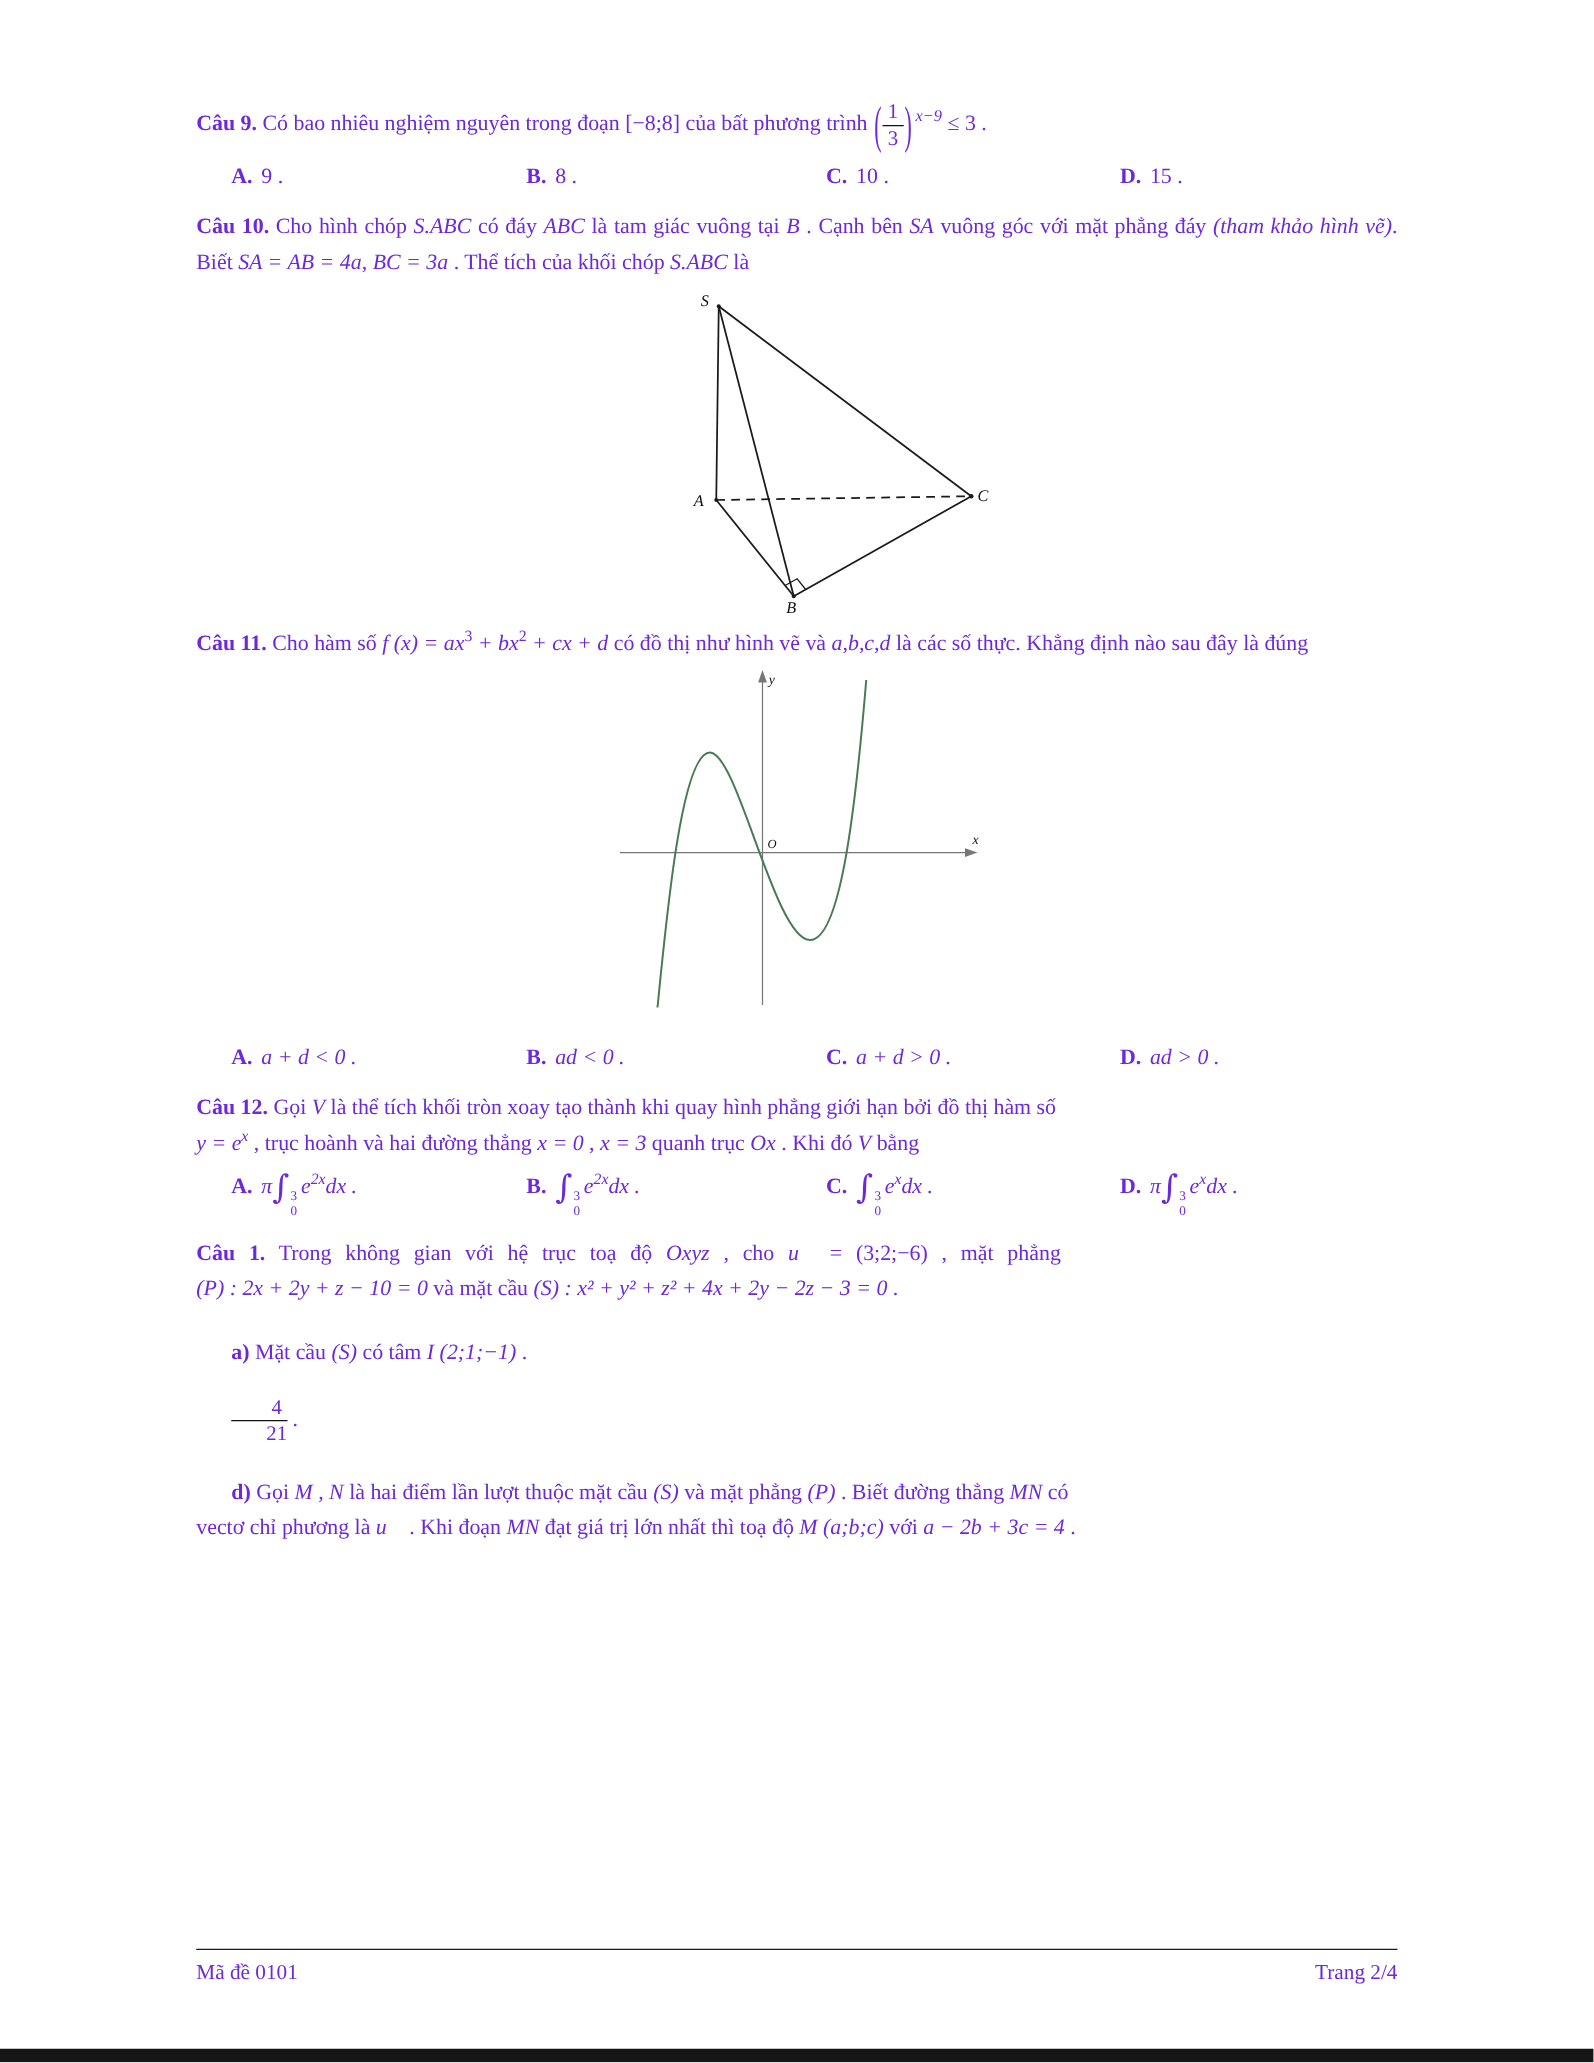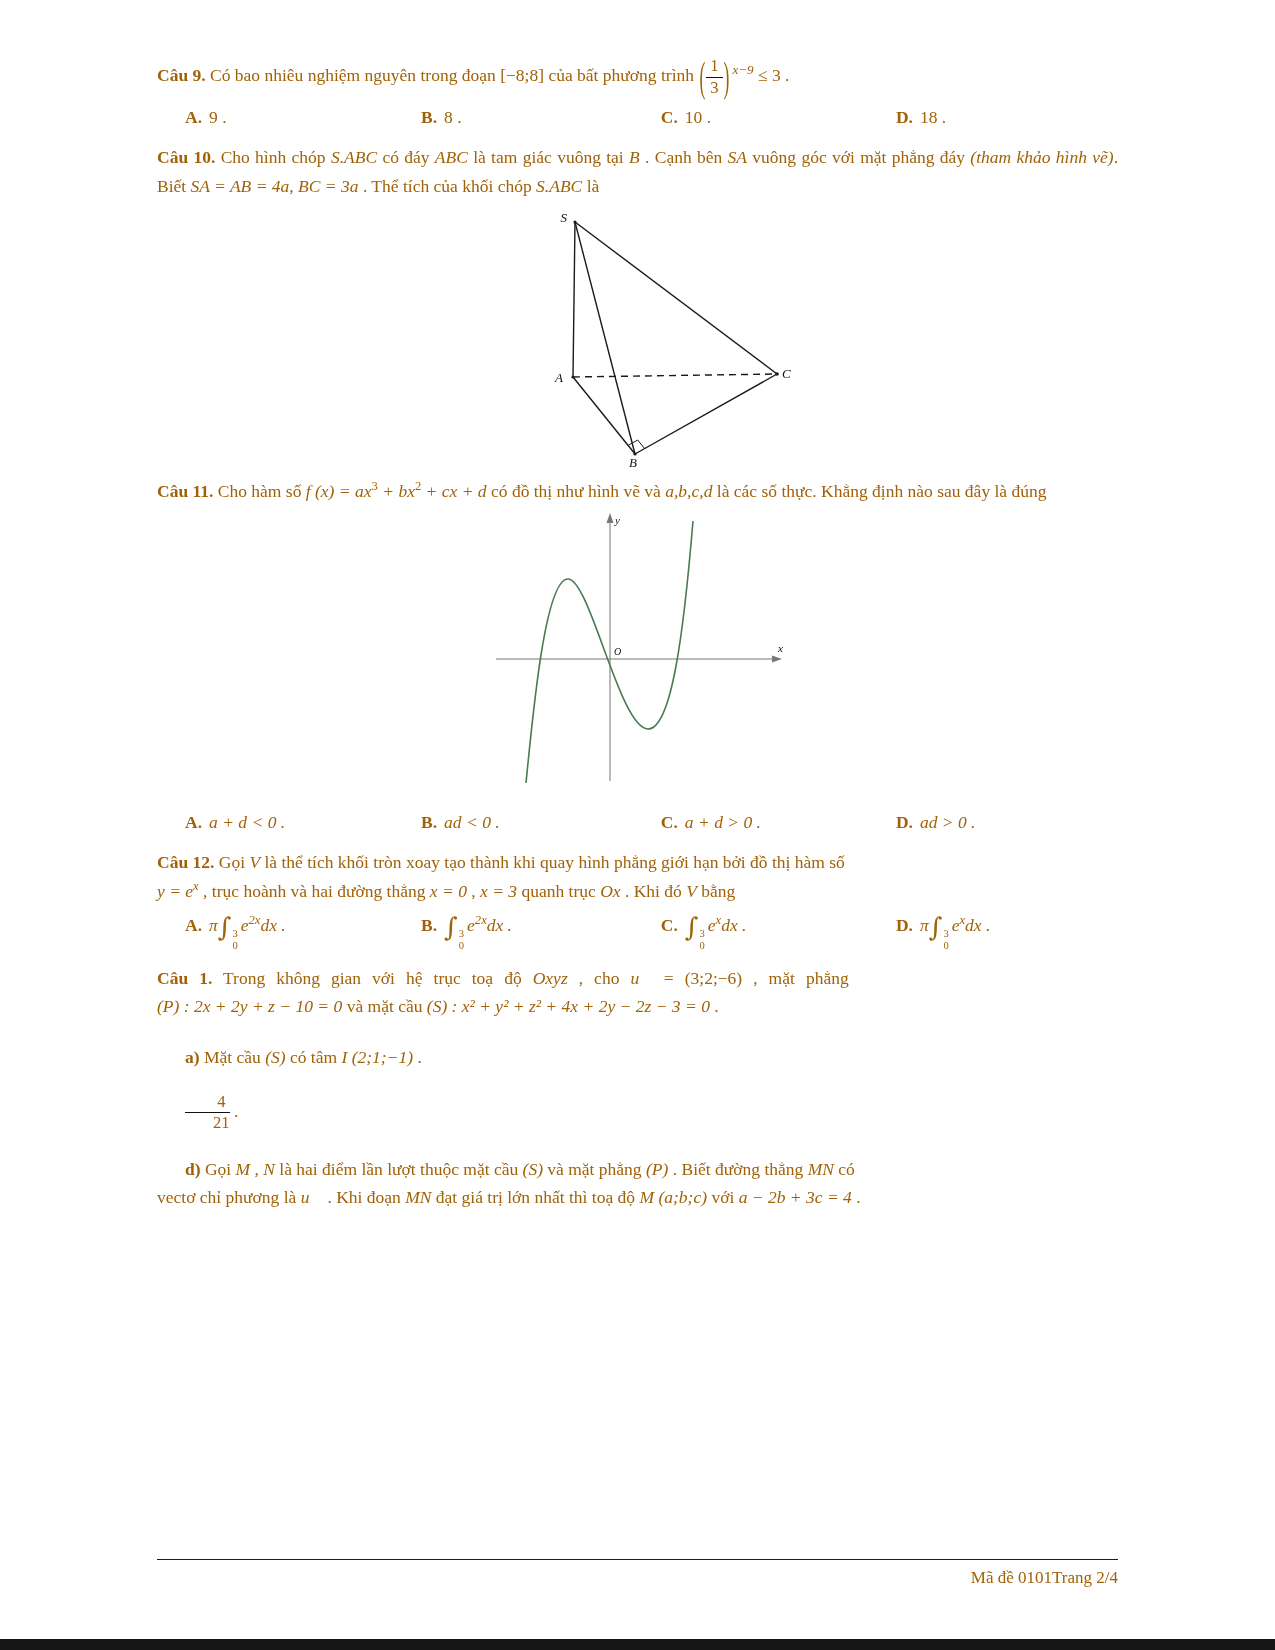--- a/index.html
+++ b/index.html
@@ -1,24 +1,24 @@
 <!DOCTYPE html>
 <html><head>
 <meta charset="utf-8">
 <style>
   * { margin:0; padding:0; box-sizing:border-box; }
   html,body { background:#ffffff; }
   .page {
     position:relative;
     width:1275px; height:1650px;
     background:#ffffff;
-    color:#a16207;
+    color:#6d28d9;
     font-family:"Liberation Serif","DejaVu Serif",serif;
     font-size:17.5px;
-    padding:57px 157px 0 157px;
+    padding:80px 157px 0 157px;
     overflow:hidden;
   }
   .para { text-align:justify; line-height:1.62; margin-bottom:6px; }
   .b { font-weight:bold; }
   .i { font-style:italic; }
   .sup { vertical-align:super; font-size:0.72em; line-height:0; }
   .wsp { word-spacing:0.38em; }
 
   .opts {
     display:grid;
@@ -45,39 +45,39 @@
   .gexp { font-style:italic; font-size:0.75em; position:relative; top:-0.55em; margin-left:2px; }
 
   
   .int-sign { font-family:"DejaVu Serif",serif; font-size:1.5em; vertical-align:-0.18em; line-height:0; }
   .int-bounds { display:inline-flex; flex-direction:column; font-size:0.6em; line-height:1.15; vertical-align:-0.55em; margin:0 3px 0 1px; text-align:left; }
 
   .page-footer {
     position:absolute; left:157px; right:157px; top:1559px;
     border-top:1.6px solid #1a1a1a;
     padding-top:8px;
-    display:flex; justify-content:flex-end;
+    display:flex; justify-content:space-between;
     font-size:17px;
   }
   .bottom-bar { position:absolute; left:0; bottom:0; width:100%; height:11px; background:#161616; }
 </style>
 </head>
 <body>
 
 <div class="page">
 
   <section>
     <p class="para">
       <span><span class="b">Câu 9.</span><span> Có bao nhiêu nghiệm nguyên trong đoạn </span><span>[−8;8]</span><span> của bất phương trình </span></span><span class="mgroup"><span class="bigp">(</span><span class="frac"><span class="num">1</span><span class="den">3</span></span><span class="bigp">)</span><span class="gexp">x−9</span></span><span> ≤ 3 .</span>
     </p>
     <div class="opts">
       <div class="opt"><span class="opt-label">A.</span><span class="opt-text">9 .</span></div>
       <div class="opt"><span class="opt-label">B.</span><span class="opt-text">8 .</span></div>
       <div class="opt"><span class="opt-label">C.</span><span class="opt-text">10 .</span></div>
-      <div class="opt"><span class="opt-label">D.</span><span class="opt-text">18 .</span></div>
+      <div class="opt"><span class="opt-label">D.</span><span class="opt-text">15 .</span></div>
     </div>
   </section>
 
   <section>
     <p class="para"><span class="b">Câu 10.</span><span> Cho hình chóp </span><span class="i">S.ABC</span><span> có đáy </span><span class="i">ABC</span><span> là tam giác vuông tại </span><span class="i">B</span><span> . Cạnh bên </span><span class="i">SA</span><span> vuông góc với mặt phẳng đáy </span><span class="i">(tham khảo hình vẽ)</span><span>. Biết </span><span class="i">SA = AB = 4a, BC = 3a</span><span> . Thể tích của khối chóp </span><span class="i">S.ABC</span><span> là</span></p>
     <figure class="fig fig-pyramid">
       <svg width="310" height="258" viewBox="0 0 310 258">
         <g fill="none" stroke="#1a1a1a" stroke-width="1.4">
           <line x1="92" y1="12" x2="90" y2="167"></line>
           <line x1="92" y1="12" x2="152" y2="244"></line>

